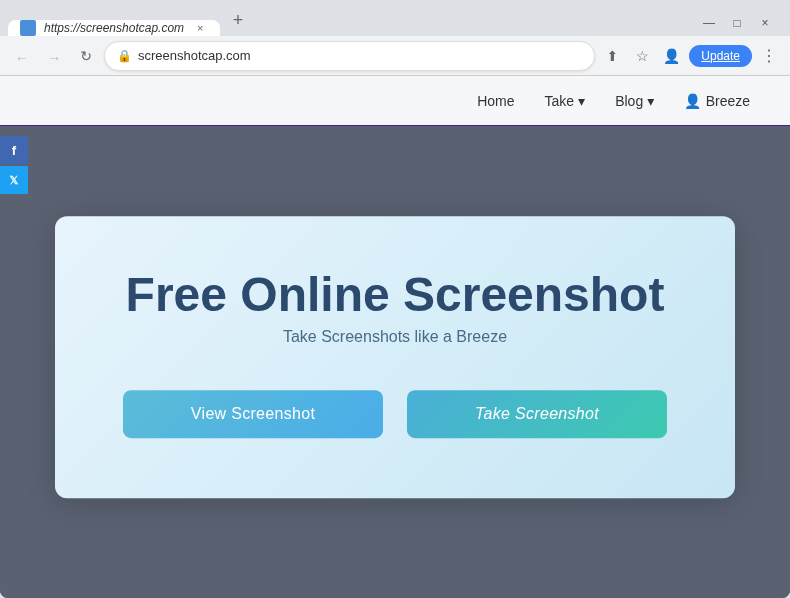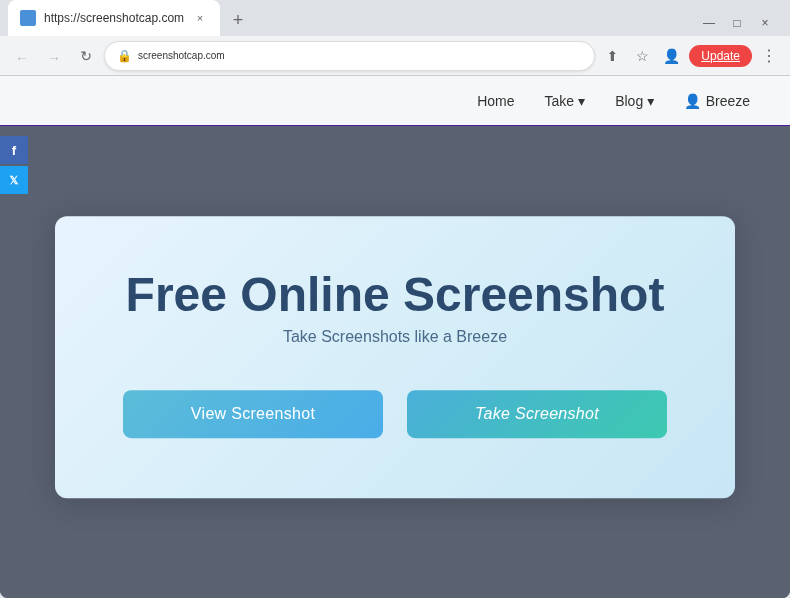--- a/index.html
+++ b/index.html
@@ -21,27 +21,28 @@
       background: #dee1e6;
       height: 36px;
       display: flex;
       align-items: flex-end;
       padding: 0 8px;
       gap: 0;
     }
     .tab {
       background: #ffffff;
       border-radius: 8px 8px 0 0;
-      height: 36px;
+      height: 16px;
       display: flex;
       align-items: center;
       padding: 0 12px;
       gap: 8px;
       min-width: 200px;
       max-width: 240px;
+      font-style: italic;
     }
     .tab-favicon {
       width: 16px;
       height: 16px;
       background: #4a90d9;
       border-radius: 2px;
       flex-shrink: 0;
     }
     .tab-title {
       font-size: 12px;
@@ -127,42 +128,42 @@
       padding: 0 12px;
       gap: 6px;
       border: 1px solid #ddd;
       box-shadow: 0 1px 3px rgba(0,0,0,0.1);
     }
     .url-lock {
       font-size: 12px;
       color: #555;
     }
     .url-text {
-      font-size: 10px;
+      font-size: 13px;
       color: #333;
       flex: 1;
     }
     .address-actions {
       display: flex;
       align-items: center;
       gap: 4px;
     }
     .addr-icon {
       width: 26px;
       height: 26px;
       border-radius: 50%;
       display: flex;
       align-items: center;
       justify-content: center;
       font-size: 14px;
       color: #666;
       cursor: pointer;
     }
     .update-btn {
-      background: #ef4444;
+      background: #3b82f6;
       color: white;
       border-radius: 12px;
       padding: 4px 12px;
       font-size: 12px;
       cursor: pointer;
       font-weight: 500;
       text-decoration: underline;
     }
     .menu-dots {
       width: 26px;

